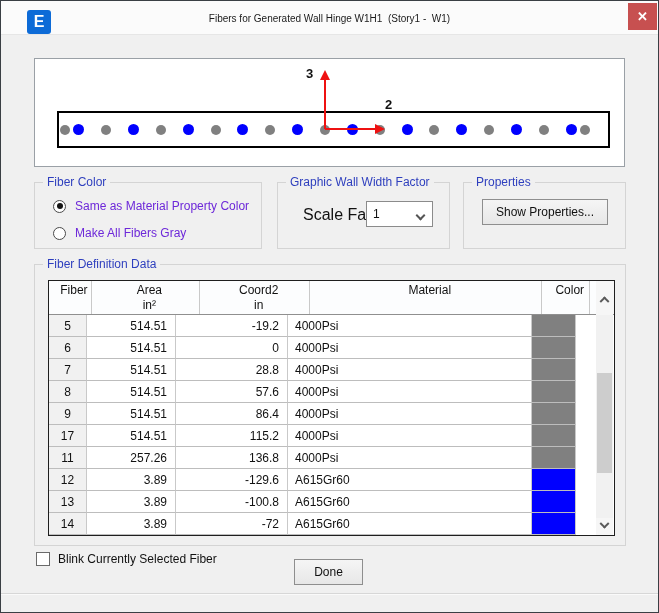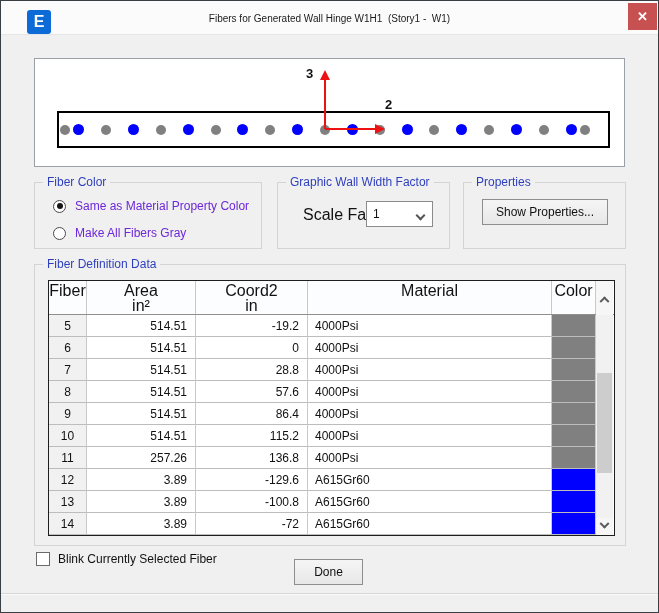--- a/index.html
+++ b/index.html
@@ -97,31 +97,31 @@
   .show-props { position:absolute; left:18px; top:16px; width:126px; height:26px; }
 
   
   .fib-table {
     position:absolute; left:13px; top:15px; width:567px; height:256px;
     background:#fff; border:1px solid #1e1e1e; display:flex; flex-direction:column;
   }
   .thead { display:flex; height:34px; background:#fcfdfe; border-bottom:1px solid #8f8f8f; }
   .hcell {
     display:flex; flex-direction:column; align-items:center; padding-top:2px;
-    font-size:16px; line-height:15px; color:#111; border-right:1px solid #c9c9c9;
+    font-size:12px; line-height:15px; color:#111; border-right:1px solid #c9c9c9;margin-left:8px;
   }
   .tbody { flex:1; display:flex; }
   .rows-area { width:547px; }
   .trow { display:flex; height:22px; }
   .tcell {
     font-size:12px; color:#111; border-right:1px solid #c9c9c9; border-bottom:1px solid #bdbdbd;
     display:flex; align-items:center; overflow:hidden;
   }
   .c-fiber { width:38px; justify-content:center; background:#f1f1f1; }
-  .c-area { width:109px; justify-content:flex-end; padding-right:8px; }
+  .c-area { width:89px; justify-content:flex-end; padding-right:8px; }
   .c-coord { width:112px; justify-content:flex-end; padding-right:8px; }
   .c-mat  { width:244px; justify-content:flex-start; padding-left:7px; }
   .c-color{ width:44px; }
   .h-fiber{ width:38px; } .h-area{ width:109px; } .h-coord{ width:112px; }
   .h-mat{ width:244px; } .h-color{ width:44px; } .h-sb{ width:17px; border-right:none; background:#f6f6f6; }
 
   
   .vscroll { width:17px; background:#f1f1f1; position:relative; }
   .sb-btn {
     position:absolute; left:0; width:17px; height:17px; background:#f6f6f6;
@@ -274,21 +274,21 @@
               <div class="tcell c-color" style="background: rgb(128, 128, 128);"></div>
             </div>
             <div class="trow">
               <div class="tcell c-fiber">9</div>
               <div class="tcell c-area">514.51</div>
               <div class="tcell c-coord">86.4</div>
               <div class="tcell c-mat">4000Psi</div>
               <div class="tcell c-color" style="background: rgb(128, 128, 128);"></div>
             </div>
             <div class="trow">
-              <div class="tcell c-fiber">10</div>
+              <div class="tcell c-fiber">17</div>
               <div class="tcell c-area">514.51</div>
               <div class="tcell c-coord">115.2</div>
               <div class="tcell c-mat">4000Psi</div>
               <div class="tcell c-color" style="background: rgb(128, 128, 128);"></div>
             </div>
             <div class="trow">
               <div class="tcell c-fiber">11</div>
               <div class="tcell c-area">257.26</div>
               <div class="tcell c-coord">136.8</div>
               <div class="tcell c-mat">4000Psi</div>

